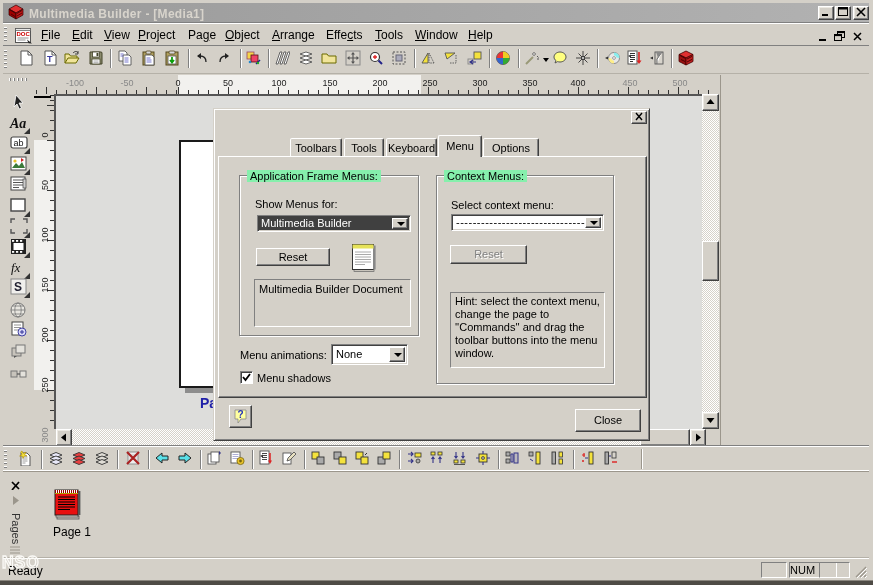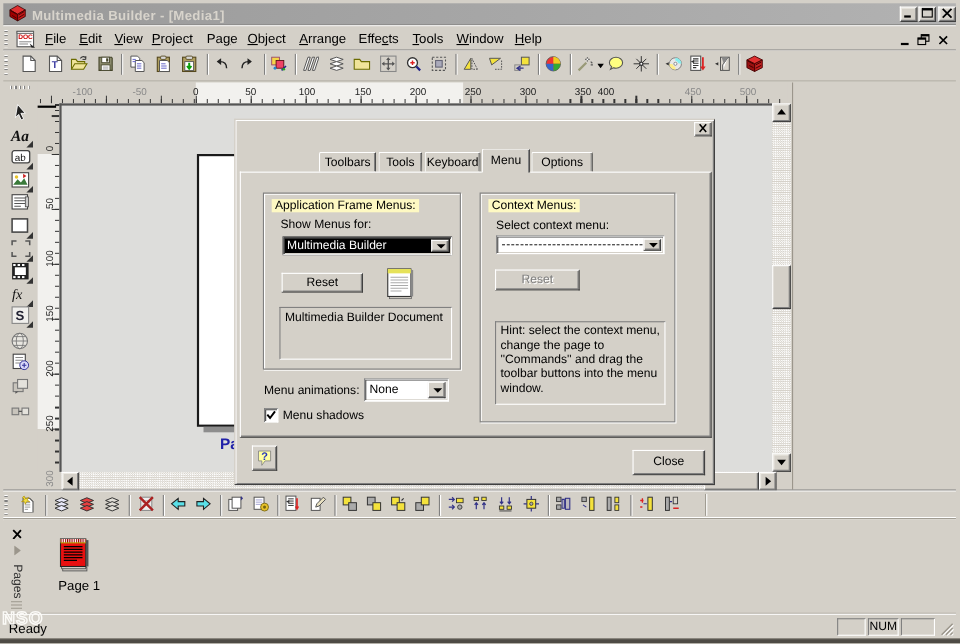--- a/index.html
+++ b/index.html
@@ -48,21 +48,21 @@
 #pagespanel { left:3px; top:472px; width:866px; height:86px; background:#D4D0C8; }
 #statusbar { left:3px; top:559px; width:866px; height:22px; background:#D4D0C8; }
 .sunkbox { position:absolute; top:3px; height:16px; border:1px solid; border-color:#808080 #fff #fff #808080; }
 
 #dialog { left:213px; top:108px; width:437px; height:333px; background:#D4D0C8; border:1px solid; border-color:#d4d0c8 #404040 #404040 #d4d0c8; box-shadow:inset 1px 1px 0 #fff, inset -1px -1px 0 #808080; }
 #dlgtitle { position:absolute; left:3px; top:3px; width:429px; height:15px; background:linear-gradient(90deg,#0a246a,#a6caf0); color:#fff; font-weight:bold; font-size:11px; line-height:15px; padding-left:4px; }
 #dlgclose { position:absolute; right:2px; top:1.5px; width:16px; height:13px; background:#D4D0C8; border:1px solid; border-color:#fff #404040 #404040 #fff; box-shadow:inset -1px -1px 0 #808080; text-align:center; line-height:11px; font-size:9px; font-weight:bold; }
 .tab { position:absolute; top:29px; height:19px; background:#D4D0C8; border:1px solid; border-color:#fff #404040 transparent #fff; border-radius:2px 2px 0 0; box-shadow:inset -1px 0 0 #808080; text-align:center; font-size:11px; line-height:18px; }
 #tabpage { position:absolute; left:4px; top:47px; width:429px; height:242px; background:#D4D0C8; border:1px solid; border-color:#fff #404040 #404040 #fff; box-shadow:inset -1px -1px 0 #808080, inset 1px 1px 0 #d4d0c8; }
 .groupbox { position:absolute; border:1px solid #808080; box-shadow:inset 1px 1px 0 #fff, 1px 1px 0 #fff; }
-.grouplabel { position:absolute; top:-6px; left:7px; background:#fef9c3; padding:0 3px; font-size:11px;margin-top:11px; }
+.grouplabel { position:absolute; top:-6px; left:7px; background:#86efac; padding:0 3px; font-size:11px; }
 .btn { position:absolute; background:#D4D0C8; border:1px solid; border-color:#fff #404040 #404040 #fff; box-shadow:inset -1px -1px 0 #808080; text-align:center; font-size:11px; }
 .combo { position:absolute; border:1px solid; border-color:#808080 #fff #fff #808080; box-shadow:inset 1px 1px 0 #404040, inset -1px -1px 0 #d4d0c8; background:#fff; }
 .combobtn { position:absolute; right:2px; top:2px; bottom:2px; width:16px; background:#D4D0C8; border:1px solid; border-color:#fff #404040 #404040 #fff; box-shadow:inset -1px -1px 0 #808080; }
 .carr { position:absolute; left:4px; top:50%; margin-top:-2px; width:0; height:0; border:4px solid transparent; border-top:4px solid #000; }
 .sunken { position:absolute; background:#D4D0C8; border:1px solid; border-color:#808080 #fff #fff #808080; }
 </style>
 </head>
 <body>
 <div id="app">
 
@@ -286,21 +286,21 @@
     <span class="rlabel" style="left:41px">-100</span>
       <span class="rlabel" style="left:93px">-50</span>
       <span class="rlabel" style="left:144px;color:#222">0</span>
       <span class="rlabel" style="left:194px;color:#222">50</span>
       <span class="rlabel" style="left:245px;color:#222">100</span>
       <span class="rlabel" style="left:296px;color:#222">150</span>
       <span class="rlabel" style="left:346px;color:#222">200</span>
       <span class="rlabel" style="left:396px;color:#222">250</span>
       <span class="rlabel" style="left:446px;color:#222">300</span>
       <span class="rlabel" style="left:496px;color:#222">350</span>
-      <span class="rlabel" style="left:517px;color:#222">400</span>
+      <span class="rlabel" style="left:544px;color:#222">400</span>
       <span class="rlabel" style="left:596px">450</span>
       <span class="rlabel" style="left:646px">500</span>
   </div>
 
   <div class="abs" id="rulerV">
     <div class="white"></div>
     <div class="abs" style="left:13px;top:0;width:7px;height:335px;background:repeating-linear-gradient(180deg,#333 0 1px,transparent 1px 50px) 0 46px;"></div>
     <div class="abs" style="left:16px;top:0;width:4px;height:335px;background:repeating-linear-gradient(180deg,#333 0 1px,transparent 1px 10px) 0 6px;"></div>
     <div class="abs" style="left:0px;top:2px;width:17px;height:2px;background:#000"></div>
     <span class="rvlabel" style="top:36px;color:#222">0</span>
@@ -588,21 +588,21 @@
     </svg>
     <div class="abs" style="left:50px;top:53px;font-size:12px;">Page 1</div>
   </div>
 
   <div class="abs" style="left:3px;top:557px;width:866px;height:1px;background:#b5b1a8"></div>
   <div class="abs" style="left:3px;top:558px;width:866px;height:1px;background:#fff"></div>
   <div class="abs" id="statusbar">
     <div class="abs" style="left:5px;top:5px;font-size:12px;">Ready</div>
     <div class="abs" style="left:-1px;top:-5px;font-size:16px;font-weight:bold;color:transparent;-webkit-text-stroke:1.3px #fbfaf7;letter-spacing:1px;">NSO</div>
     <div class="sunkbox" style="left:758px;width:26px;"></div>
-    <div class="sunkbox" style="left:786px;width:28px;font-size:11px;text-align:center;line-height:15px;">NUM</div>
+    <div class="sunkbox" style="left:786px;width:48px;font-size:11px;text-align:left;line-height:15px;">NUM</div>
     <div class="sunkbox" style="left:816px;width:31px;"></div>
     <svg class="abs" style="left:852px;top:7px" width="12" height="12" viewBox="0 0 12 12">
         <path d="M11 1L1 11M11 5L5 11M11 9l-2 2" stroke="#9b968c" stroke-width="1.3"></path>
         <path d="M12 2L2 12M12 6L6 12M12 10l-2 2" stroke="#fff" stroke-width="1"></path>
       </svg>
   </div>
   <div class="abs" style="left:0;top:580px;width:873px;height:1px;background:#8a867e"></div>
   <div class="abs" style="left:0;top:581px;width:873px;height:4px;background:#4e4b45"></div>
 
   <div class="abs" id="dialog">
@@ -613,21 +613,21 @@
     <div class="tab" style="left:76px;width:52px;">Toolbars</div>
     <div class="tab" style="left:130px;width:40px;">Tools</div>
     <div class="tab" style="left:172px;width:51px;">Keyboard</div>
     <div class="tab" style="left:269px;width:56px;">Options</div>
     <div id="tabpage"></div>
     <div class="tab" style="left:224px;top:26px;width:44px;height:22px;border-bottom:0;box-shadow:inset -1px 0 0 #808080, 0 2px 0 #d4d0c8;line-height:20px;">Menu</div>
 
     <div class="groupbox" style="left:25px;top:66px;width:180px;height:161px;">
       <div class="grouplabel">Application Frame Menus:</div>
       <div class="abs" style="left:15px;top:22px;">Show Menus for:</div>
-      <div class="combo" style="left:17px;top:39px;width:154px;height:17px;background:#000000;">
+      <div class="combo" style="left:17px;top:39px;width:154px;height:17px;background:#404040;">
         <div class="abs" style="left:3px;top:1px;color:#fff;">Multimedia Builder</div>
         <div class="combobtn">
             <div class="carr"></div>
           </div>
       </div>
       <div class="btn" style="left:16px;top:72px;width:74px;height:18px;line-height:16px;">Reset</div>
       <svg class="abs" style="left:110px;top:67px" width="28" height="31" viewBox="0 0 28 31">
         <rect x="4" y="26" width="20" height="2.5" fill="#c8c4bc" stroke="#666" stroke-width="0.7"></rect>
         <rect x="2.5" y="1.5" width="21" height="25" fill="#fff" stroke="#333" stroke-width="1"></rect>
         <rect x="23" y="2.5" width="2.6" height="24" fill="#888"></rect>

